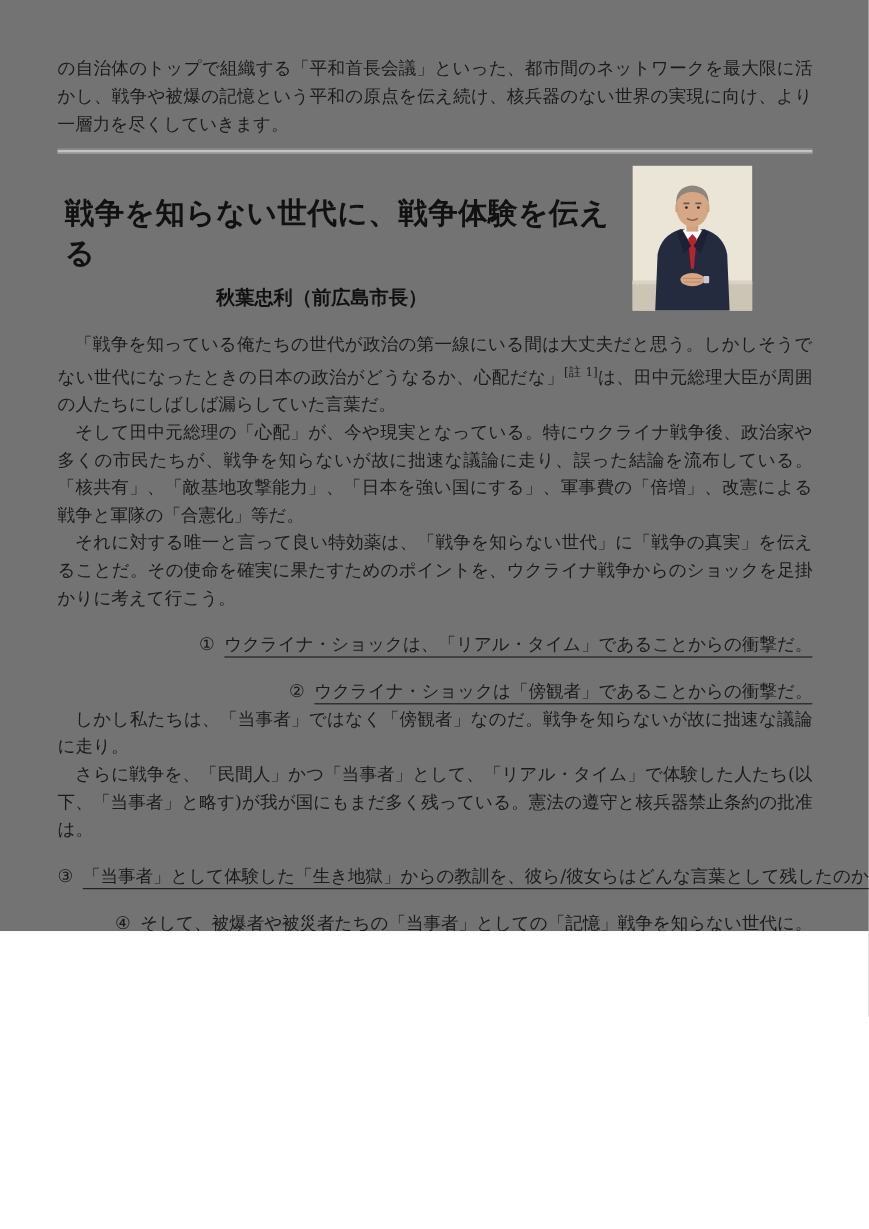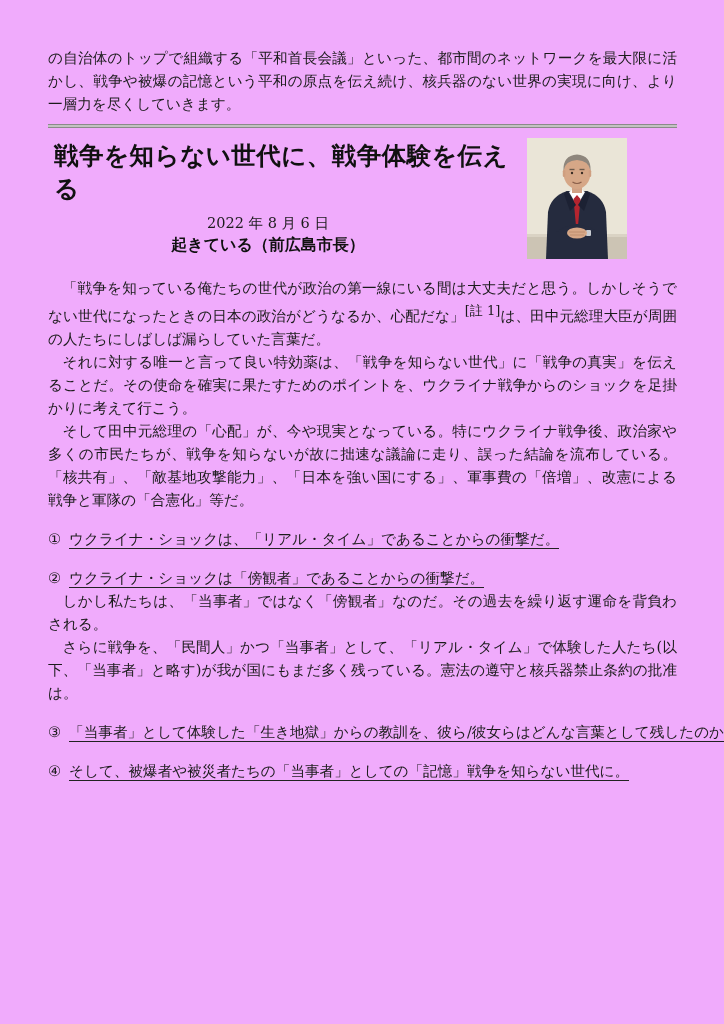--- a/index.html
+++ b/index.html
@@ -1,46 +1,46 @@
 <!DOCTYPE html>
 <html><head>
 <meta charset="utf-8">
 <style>
   html,body{margin:0;padding:0;background:#ffffff;}
   .page{
     position:relative;
-    width:724px;height:1024px;
-    background:#f0abfc;
+    width:724px;height:776px;
+    background:#737373;
     overflow:hidden;
     color:#1b1b1b;
     font-family:"DejaVu Serif","Liberation Serif",serif;
   }
   .content{padding:46px 47px 0 48px;}
   .para{
     margin:0;
     font-size:14.6px;
     line-height:23px;
     text-align:justify;
     text-indent:1em;
   }
   .no-indent{text-indent:0;}
   .note-sup{
-    font-size:13px;
+    font-size:10px;
     vertical-align:6px;
     letter-spacing:0;
   }
   .rule{
     margin-top:9px;
     height:2px;
     background:#c2c2c2;
     border-top:1px solid #8a8a8a;
     border-bottom:1px solid #8a8a8a;
     width:629px;
   }
-  .header-row{display:flex;align-items:center;}
+  .header-row{display:flex;align-items:flex-end;}
   .header-left{flex:1;padding-top:8px;}
   .article-title{
     margin:0 0 9px 6px;
     font-family:"DejaVu Sans","Liberation Sans",sans-serif;
     font-weight:bold;
     font-size:24.5px;
     letter-spacing:0.5px;
     color:#111;
   }
   .article-date{
@@ -66,42 +66,42 @@
     line-height:0;
   }
   .main{margin-top:17px;}
   .item{margin-top:16px;}
   .item-heading{
     margin:0;
     font-size:14.6px;
     line-height:23px;
     text-indent:0;
     white-space:nowrap;
+    text-align:right;
   }
   .item-num{margin-right:8px;}
   .u{
     border-bottom:1.2px solid #222;
     padding-bottom:1px;
   }
 </style>
 </head>
 <body>
 
 <div class="page">
   <div class="content">
 
     <p class="para no-indent">の自治体のトップで組織する「平和首長会議」といった、都市間のネットワークを最大限に活かし、戦争や被爆の記憶という平和の原点を伝え続け、核兵器のない世界の実現に向け、より一層力を尽くしていきます。</p>
 
     <div class="rule"></div>
 
     <div class="header-row">
       <div class="header-left">
         <h1 class="article-title">戦争を知らない世代に、戦争体験を伝える</h1>
-        <div class="article-date">2022 年 8 月 6 日</div>
-        <div class="article-author">起きている（前広島市長）</div>
+        <div class="article-author">秋葉忠利（前広島市長）</div>
       </div>
       <div class="photo">
         <svg width="100" height="121" viewBox="0 0 100 121" xmlns="http://www.w3.org/2000/svg">
           <rect x="0" y="0" width="100" height="121" fill="#eae5d7"></rect>
           <rect x="0" y="96" width="100" height="25" fill="#ccc4b4"></rect>
           <rect x="0" y="96" width="100" height="3" fill="#dad3c4"></rect>
           <path d="M19 121 L21 74 Q24 58 40 53 L60 53 Q76 58 79 74 L81 121 Z" fill="#252b3e"></path>
           <path d="M42 54 L50 68 L58 54 L55 52 L45 52 Z" fill="#ffffff"></path>
           <path d="M50 57 L46.5 61 L48.8 86 L51.2 86 L53.5 61 Z" fill="#b5242f"></path>
           <path d="M40 53 L49 67 L43 73 L37 56 Z" fill="#1c2133"></path>
@@ -119,30 +119,30 @@
           <path d="M21 103 Q33 87 50 87 Q67 87 79 103 L79 112 L21 112 Z" fill="#252b3e"></path>
           <rect x="59" y="92" width="5" height="6" rx="1" fill="#c8ccd2"></rect>
           <ellipse cx="50" cy="95" rx="10" ry="5.5" fill="#d6a787"></ellipse>
           <path d="M42 94 L58 94 M43 97 L57 97" stroke="#b9886b" stroke-width="0.8"></path>
         </svg>
       </div>
     </div>
 
     <div class="main">
       <p class="para"><span>「戦争を知っている俺たちの世代が政治の第一線にいる間は大丈夫だと思う。しかしそうでない世代になったときの日本の政治がどうなるか、心配だな」</span><span class="note-sup">[註 1]</span><span>は、田中元総理大臣が周囲の人たちにしばしば漏らしていた言葉だ。</span></p>
+      <p class="para">そして田中元総理の「心配」が、今や現実となっている。特にウクライナ戦争後、政治家や多くの市民たちが、戦争を知らないが故に拙速な議論に走り、誤った結論を流布している。「核共有」、「敵基地攻撃能力」、「日本を強い国にする」、軍事費の「倍増」、改憲による戦争と軍隊の「合憲化」等だ。</p>
       <p class="para">それに対する唯一と言って良い特効薬は、「戦争を知らない世代」に「戦争の真実」を伝えることだ。その使命を確実に果たすためのポイントを、ウクライナ戦争からのショックを足掛かりに考えて行こう。</p>
-      <p class="para">そして田中元総理の「心配」が、今や現実となっている。特にウクライナ戦争後、政治家や多くの市民たちが、戦争を知らないが故に拙速な議論に走り、誤った結論を流布している。「核共有」、「敵基地攻撃能力」、「日本を強い国にする」、軍事費の「倍増」、改憲による戦争と軍隊の「合憲化」等だ。</p>
 
       <section class="item">
         <p class="item-heading"><span class="item-num">①</span><span class="u">ウクライナ・ショックは、「リアル・タイム」であることからの衝撃だ。</span></p>
       </section>
 
       <section class="item">
         <p class="item-heading"><span class="item-num">②</span><span class="u">ウクライナ・ショックは「傍観者」であることからの衝撃だ。</span></p>
-        <p class="para">しかし私たちは、「当事者」ではなく「傍観者」なのだ。その過去を繰り返す運命を背負わされる。</p>
+        <p class="para">しかし私たちは、「当事者」ではなく「傍観者」なのだ。戦争を知らないが故に拙速な議論に走り。</p>
         <p class="para">さらに戦争を、「民間人」かつ「当事者」として、「リアル・タイム」で体験した人たち(以下、「当事者」と略す)が我が国にもまだ多く残っている。憲法の遵守と核兵器禁止条約の批准は。</p>
       </section>
 
       <section class="item">
         <p class="item-heading"><span class="item-num">③</span><span class="u">「当事者」として体験した「生き地獄」からの教訓を、彼ら/彼女らはどんな言葉として残したのか。</span></p>
       </section>
 
       <section class="item">
         <p class="item-heading"><span class="item-num">④</span><span class="u">そして、被爆者や被災者たちの「当事者」としての「記憶」戦争を知らない世代に。</span></p>
       </section>

